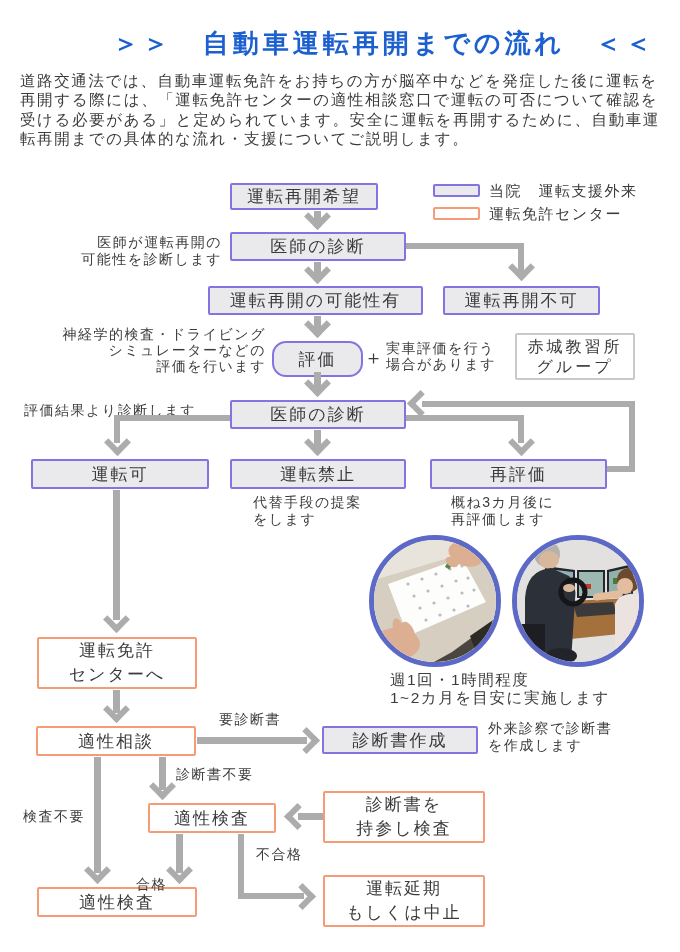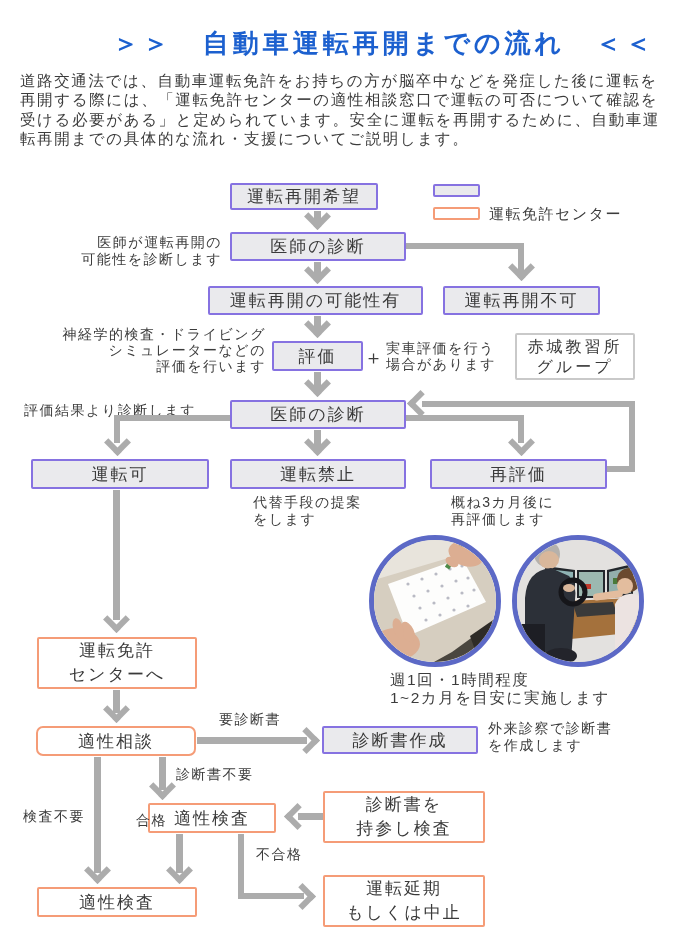--- a/index.html
+++ b/index.html
@@ -50,37 +50,38 @@
 </style>
 </head>
 <body>
 
 <div class="canvas">
 
   <div class="title">＞＞　自動車運転再開までの流れ　＜＜</div>
   <div class="intro">道路交通法では、自動車運転免許をお持ちの方が脳卒中などを発症した後に運転を再開する際には、「運転免許センターの適性相談窓口で運転の可否について確認を受ける必要がある」と定められています。安全に運転を再開するために、自動車運転再開までの具体的な流れ・支援についてご説明します。</div>
 
   <div class="legend-swatch purple" style="left:433px;top:184px;"></div>
+  <div class="legend-label" style="left:489px;top:182px;">当院　運転支援外来</div>
   <div class="legend-swatch orange" style="left:433px;top:207px;"></div>
   <div class="legend-label" style="left:489px;top:205px;">運転免許センター</div>
 
   <div class="box purple" style="left:230px;top:183px;width:148px;height:27px;">運転再開希望</div>
   <div class="box purple" style="left:230px;top:232px;width:176px;height:29px;">医師の診断</div>
   <div class="box purple" style="left:208px;top:286px;width:215px;height:29px;">運転再開の可能性有</div>
   <div class="box purple" style="left:443px;top:286px;width:157px;height:29px;">運転再開不可</div>
-  <div class="box purple" style="left:272px;top:341px;width:91px;height:30px;">評価</div>
+  <div class="box purple" style="left:272px;top:341px;width:91px;height:36px;border-radius:14px;">評価</div>
   <div class="box plain pre" style="left:515px;top:333px;width:120px;height:47px;font-size:16px;line-height:20px;letter-spacing:3px;">赤城教習所
 グループ</div>
   <div class="box purple" style="left:230px;top:400px;width:176px;height:29px;">医師の診断</div>
   <div class="box purple" style="left:31px;top:459px;width:178px;height:30px;">運転可</div>
   <div class="box purple" style="left:230px;top:459px;width:176px;height:30px;">運転禁止</div>
   <div class="box purple" style="left:430px;top:459px;width:177px;height:30px;">再評価</div>
   <div class="box orange pre" style="left:37px;top:637px;width:160px;height:52px;line-height:24px;">運転免許
 センターへ</div>
-  <div class="box orange" style="left:36px;top:726px;width:160px;height:30px;border-radius:7px;">適性相談</div>
+  <div class="box orange" style="left:36px;top:726px;width:160px;height:30px;">適性相談</div>
   <div class="box purple" style="left:322px;top:726px;width:156px;height:28px;">診断書作成</div>
   <div class="box orange" style="left:148px;top:803px;width:128px;height:30px;">適性検査</div>
   <div class="box orange pre" style="left:323px;top:791px;width:162px;height:52px;line-height:24px;">診断書を
 持参し検査</div>
   <div class="box orange" style="left:37px;top:887px;width:160px;height:30px;">適性検査</div>
   <div class="box orange pre" style="left:323px;top:875px;width:162px;height:52px;line-height:24px;">運転延期
 もしくは中止</div>
 
   <div class="note r pre" style="left:40px;top:234px;width:182px;">医師が運転再開の
 可能性を診断します</div>
@@ -95,21 +96,21 @@
 をします</div>
   <div class="note pre" style="left:451px;top:494px;">概ね3カ月後に
 再評価します</div>
   <div class="note pre" style="left:390px;top:671px;line-height:18px;font-size:15.5px;">週1回・1時間程度
 1~2カ月を目安に実施します</div>
   <div class="note" style="left:219px;top:711px;">要診断書</div>
   <div class="note pre" style="left:488px;top:720px;line-height:17px;">外来診察で診断書
 を作成します</div>
   <div class="note" style="left:176px;top:766px;">診断書不要</div>
   <div class="note" style="left:23px;top:808px;">検査不要</div>
-  <div class="note" style="left:136px;top:812px;">合格</div>
+  <div class="note" style="left:136px;top:876px;">合格</div>
   <div class="note" style="left:256px;top:846px;">不合格</div>
 
   <div class="shaft" style="left:314px;top:211px;width:7px;height:12px;"></div>
   <div class="chev down" style="left:308px;top:207px;"></div>
 
   <div class="shaft" style="left:314px;top:262px;width:7px;height:14px;"></div>
   <div class="chev down" style="left:308px;top:261px;"></div>
 
   <div class="shaft" style="left:314px;top:316px;width:7px;height:15px;"></div>
   <div class="chev down" style="left:308px;top:315px;"></div>

